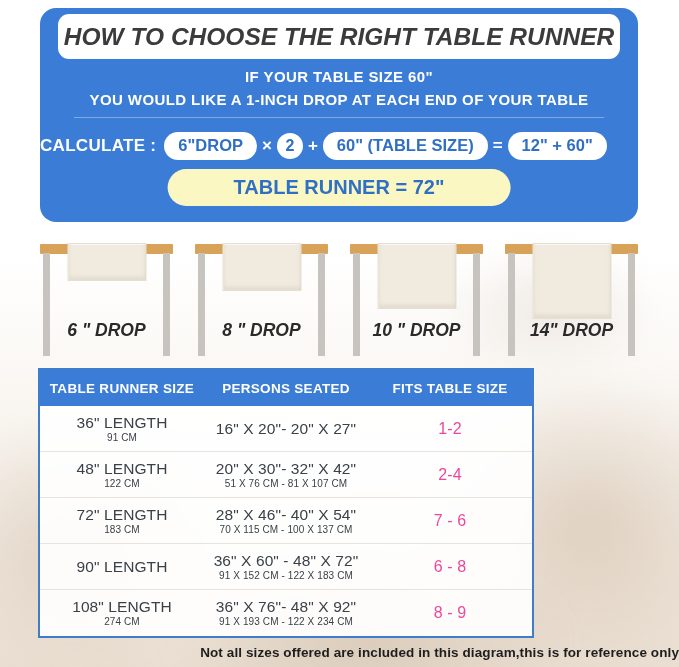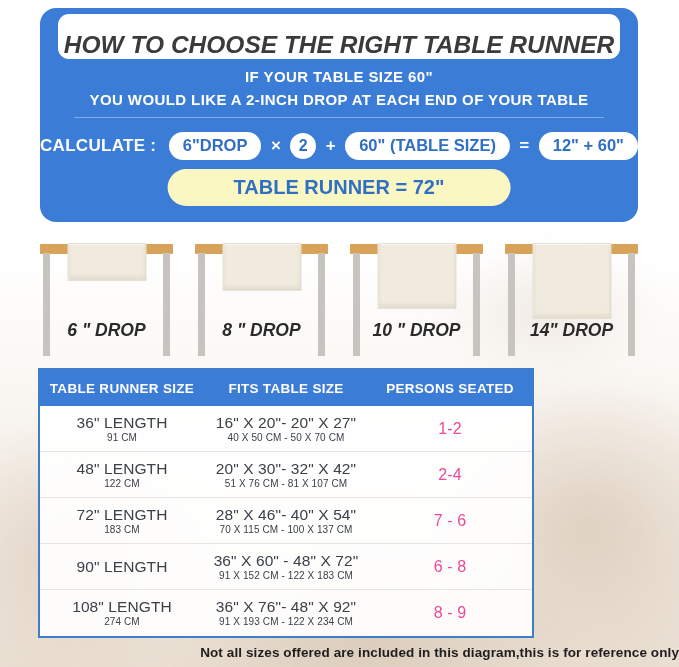--- a/index.html
+++ b/index.html
@@ -21,32 +21,32 @@
     background:radial-gradient(closest-side,rgba(198,176,153,0.45),rgba(198,176,153,0));}
   .blob-4{right:20px;top:240px;width:220px;height:140px;
     background:radial-gradient(closest-side,rgba(226,216,205,0.5),rgba(226,216,205,0));}
 
   .layer{position:absolute;inset:0;z-index:1;}
 
   
   .blue-panel{position:absolute;left:40px;top:8px;width:598px;height:214px;
     background:#3b7cd7;border-radius:16px;}
   .title-box{position:absolute;left:18px;right:18px;top:6px;height:45px;
-    background:#ffffff;border-radius:11px;display:flex;align-items:flex-end;justify-content:center;}
+    background:#ffffff;border-radius:11px;display:flex;align-items:center;justify-content:center;}
   .main-title{font-size:24.5px;font-weight:800;font-style:italic;color:#3b3b3b;
     letter-spacing:0px;white-space:nowrap;}
   .subtitle{position:absolute;left:0;right:0;text-align:center;color:#ffffff;
     font-weight:700;font-size:15px;letter-spacing:0.4px;white-space:nowrap;}
   .sub1{top:60px;}
   .sub2{top:83px;}
   .hdr-divider{position:absolute;top:109px;left:34px;right:34px;height:1px;
     background:rgba(255,255,255,0.35);}
 
   .calc-row{position:absolute;top:122px;left:0;right:0;height:32px;
-    display:flex;align-items:center;justify-content:space-between;gap:5px;}
+    display:flex;align-items:center;justify-content:flex-start;gap:5px;}
   .calc-label{color:#ffffff;font-weight:800;font-size:17px;letter-spacing:0.3px;margin-right:3px;white-space:nowrap;}
   .pill{background:#ffffff;color:#2f6fc4;font-weight:800;font-size:16.5px;
     padding:4px 14px;border-radius:999px;white-space:nowrap;line-height:1.2;}
   .op{color:#ffffff;font-weight:800;font-size:17px;}
   .num-circle{width:26px;height:26px;border-radius:50%;background:#ffffff;color:#2f6fc4;
     font-weight:800;font-size:16px;display:flex;align-items:center;justify-content:center;}
   .result-pill{position:absolute;top:161px;left:50%;transform:translateX(-50%);
     background:#fbf7c3;color:#2f6fc4;font-weight:800;font-size:20px;
     padding:7px 66px;border-radius:999px;white-space:nowrap;}
 
@@ -91,21 +91,21 @@
   <div class="bg-blob blob-4"></div>
 </div>
 
 <div class="layer">
 
   <div class="blue-panel">
     <div class="title-box">
       <div class="main-title">HOW TO CHOOSE THE RIGHT TABLE RUNNER</div>
     </div>
     <div class="subtitle sub1">IF YOUR TABLE SIZE 60"</div>
-    <div class="subtitle sub2">YOU WOULD LIKE A 2-INCH DROP AT EACH END OF YOUR TABLE</div>
+    <div class="subtitle sub2">YOU WOULD LIKE A 1-INCH DROP AT EACH END OF YOUR TABLE</div>
     <div class="hdr-divider"></div>
 
     <div class="calc-row">
       <span class="calc-label">CALCULATE :</span>
       <span class="pill">6"DROP</span>
       <span class="op">×</span>
       <span class="num-circle">2</span>
       <span class="op">+</span>
       <span class="pill">60" (TABLE SIZE)</span>
       <span class="op">=</span>
@@ -142,32 +142,31 @@
       <div class="leg leg-l"></div>
       <div class="leg leg-r"></div>
       <div class="runner"></div>
       <div class="drop-label">14" DROP</div>
     </div>
   </div>
 
   <div class="size-table">
     <div class="thead">
       <div class="hcell">TABLE RUNNER SIZE</div>
+      <div class="hcell">PERSONS SEATED</div>
       <div class="hcell">FITS TABLE SIZE</div>
-      <div class="hcell">PERSONS SEATED</div>
     </div>
 
     <div class="trow">
       <div class="cell">
         <div>36" LENGTH</div>
         <div class="l2">91 CM</div>
       </div>
       <div class="cell">
         <div>16" X 20"- 20" X 27"</div>
-        <div class="l2">40 X 50 CM - 50 X 70 CM</div>
       </div>
       <div class="cell persons">1-2</div>
     </div>
 
     <div class="trow">
       <div class="cell">
         <div>48" LENGTH</div>
         <div class="l2">122 CM</div>
       </div>
       <div class="cell">

